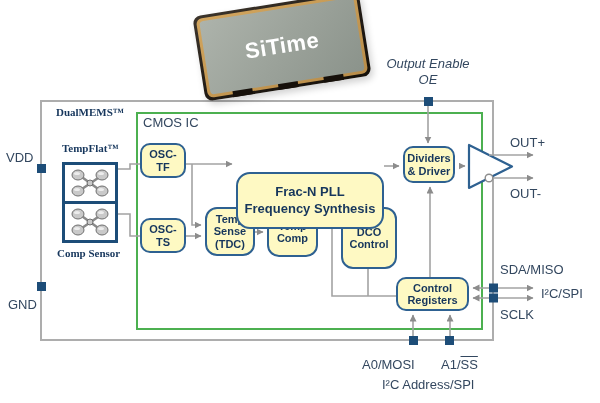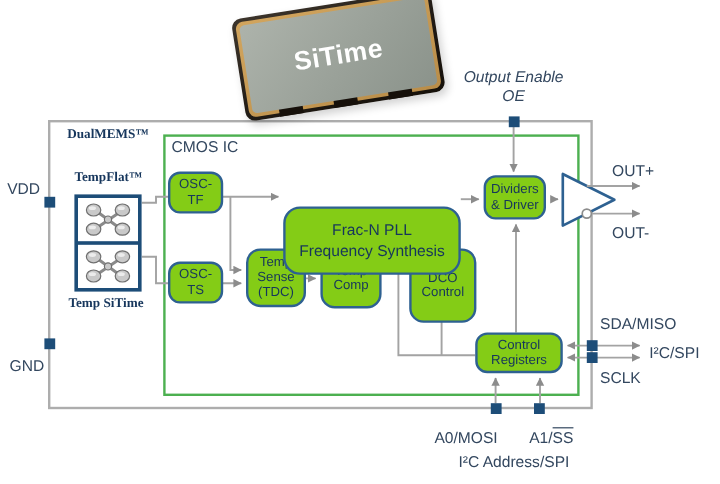--- a/index.html
+++ b/index.html
@@ -12,24 +12,24 @@
     --boxgray:#adadad;
   }
   html,body{margin:0;padding:0;background:#fff;}
   .canvas{position:relative;width:600px;height:403px;background:#fff;overflow:hidden;
           font-family:"Liberation Sans",sans-serif;}
   .outer-box{position:absolute;left:40px;top:100px;width:454px;height:241px;
              border:2px solid var(--boxgray);box-sizing:border-box;}
   .cmos-box{position:absolute;left:136px;top:112px;width:347px;height:218px;
             border:2px solid var(--green);box-sizing:border-box;}
   svg.wires{position:absolute;left:0;top:0;z-index:2;}
-  .blk{position:absolute;z-index:3;background:#84cc16;border:2px solid var(--blue);
+  .blk{position:absolute;z-index:3;background:#fef9c3;border:2px solid var(--blue);
        border-radius:10px;box-sizing:border-box;display:flex;flex-direction:column;
        align-items:center;justify-content:center;color:var(--navy);
-       font-weight:normal;font-size:11px;line-height:1.12;text-align:center;}
+       font-weight:bold;font-size:11px;line-height:1.12;text-align:center;}
   .blk.big{border-radius:14px;font-size:13px;line-height:1.25;margin-top:36px;}
   .lbl{position:absolute;z-index:4;color:var(--slate);font-size:13px;line-height:1.2;white-space:nowrap;}
   .lbl.center{text-align:center;font-style:italic;}
   .brand{position:absolute;z-index:4;color:var(--navy);font-size:11px;font-weight:bold;white-space:nowrap;font-family:Liberation Serif, serif;}
   .ol{text-decoration:overline;}
   
   .mems-box{position:absolute;left:62px;top:162px;width:56px;height:81px;z-index:3;
             border:3px solid var(--pin);box-sizing:border-box;background:#fff;
             display:flex;flex-direction:column;}
   .mems-cell{flex:1;display:flex;align-items:center;justify-content:center;}
@@ -194,21 +194,21 @@
     <span>Dividers</span>
     <span>&amp; Driver</span>
   </div>
   <div class="blk" style="left:396px;top:277px;width:73px;height:34px;">
     <span>Control</span>
     <span>Registers</span>
   </div>
 
   <div class="brand" style="left:56px;top:106px;">DualMEMS™</div>
   <div class="brand" style="left:62px;top:142px;">TempFlat™</div>
-  <div class="brand" style="left:57px;top:247px;">Temp SiTime</div>
+  <div class="brand" style="left:57px;top:247px;">Comp Sensor</div>
   <div class="lbl" style="left:143px;top:115px;">CMOS IC</div>
   <div class="lbl" style="left:6px;top:150px;">VDD</div>
   <div class="lbl" style="left:8px;top:297px;">GND</div>
   <div class="lbl center" style="left:368px;top:56px;width:120px;">
     <div>Output Enable</div>
     <div>OE</div>
   </div>
   <div class="lbl" style="left:510px;top:135px;">OUT+</div>
   <div class="lbl" style="left:510px;top:186px;">OUT-</div>
   <div class="lbl" style="left:500px;top:262px;">SDA/MISO</div>

